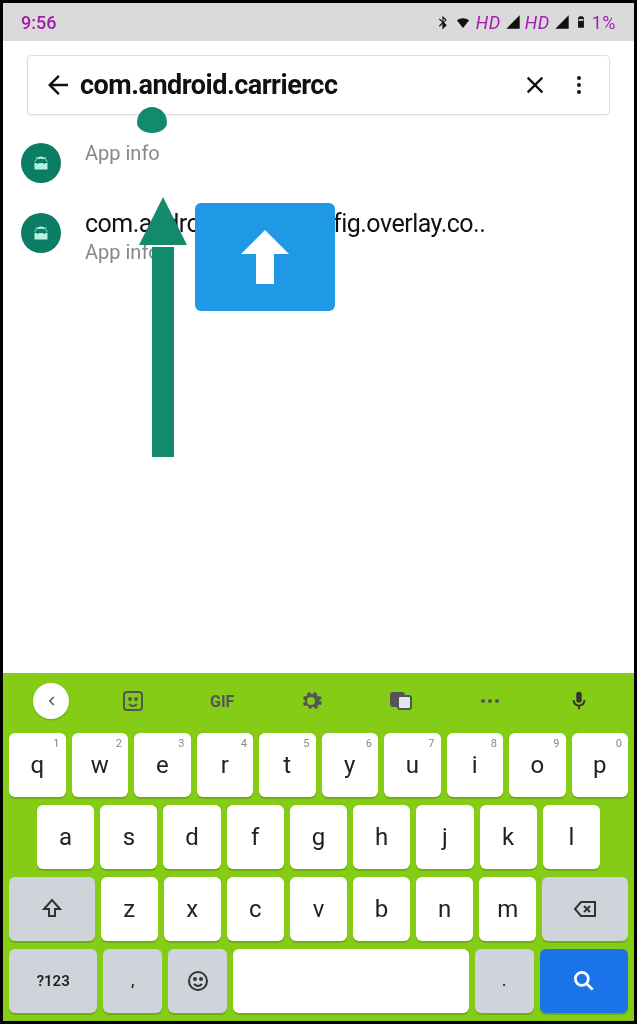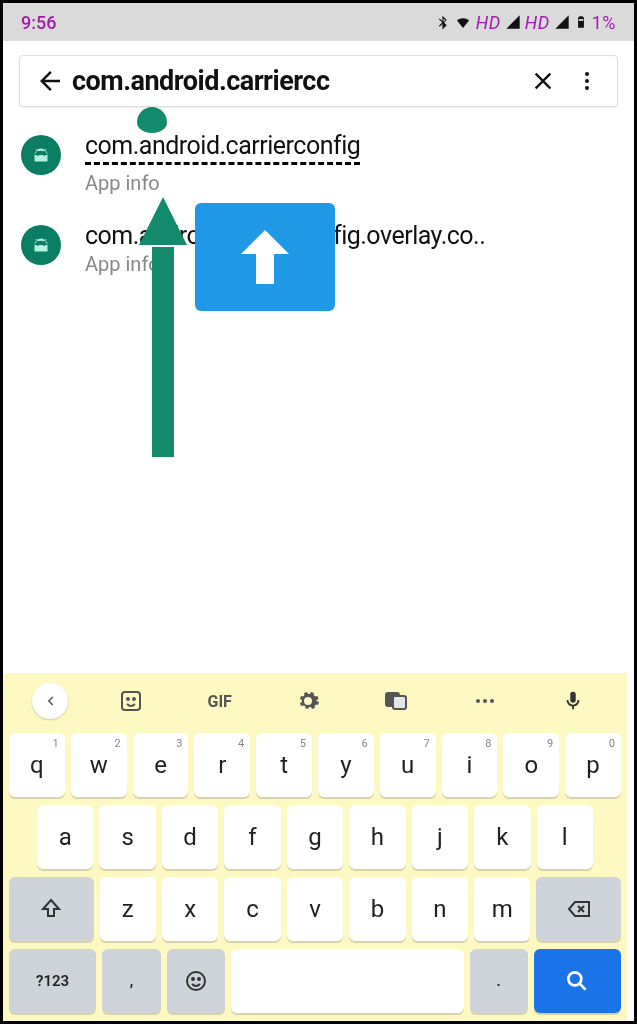--- a/index.html
+++ b/index.html
@@ -4,41 +4,41 @@
   <style>
     * { margin:0; padding:0; box-sizing:border-box; font-family:Roboto,Arial,sans-serif; }
     body { background:#fff; width:637px; height:1024px; position:relative; border:3px solid #000; overflow:hidden; }
 
     
     .status{height:38px;background:#dadada;display:flex;align-items:center;justify-content:space-between;padding:0 18px;font-size:18px;font-weight:500;color:#a21caf}
     .status .right{display:flex;align-items:center;gap:4px;font-weight:400;letter-spacing:.5px}
     .status .right svg{vertical-align:middle}
 
     
-    .searchcard{margin:14px 16px 0;background:#fff;border:1px solid #ddd;border-radius:4px;height:52px;display:flex;align-items:center;padding:0 8px;box-shadow:0 1px 2px rgba(0,0,0,.06)}
+    .searchcard{margin:14px 24px 0;background:#fff;border:1px solid #ddd;border-radius:4px;height:60px;display:flex;align-items:center;padding:0 8px;box-shadow:0 1px 2px rgba(0,0,0,.06)}
     .searchcard .back,.searchcard .clear,.searchcard .menu{width:44px;height:44px;display:flex;align-items:center;justify-content:center;border:none;background:transparent;cursor:pointer}
     .searchcard .txt{flex:1;font-size:27px;font-weight:700;color:#111;letter-spacing:-.5px;white-space:nowrap;overflow:hidden}
 
     
     .results{padding:24px 18px 0}
     .res{display:flex;align-items:flex-start;gap:24px;margin-bottom:26px;position:relative}
     .appicon{width:40px;height:40px;border-radius:50%;background:#0b7d64;display:flex;align-items:center;justify-content:center;flex-shrink:0;margin-top:4px}
     .appicon svg{width:26px;height:26px}
     .res .txtblock{flex:1}
     .res .title{font-size:25px;color:#111;letter-spacing:-.5px;white-space:nowrap;overflow:hidden}
     .res .title.under{border-bottom:3px dashed #000;display:inline-block;padding-bottom:2px}
     .res .sub{font-size:20px;color:#888;margin-top:2px}
 
     
     .blob{position:absolute;left:134px;top:104px;width:30px;height:26px;background:#138a6c;border-radius:50% 50% 50% 50% / 60% 60% 40% 40%}
     .arrow{position:absolute;left:130px;top:194px;pointer-events:none}
     .bluebox{position:absolute;left:192px;top:200px;width:140px;height:108px;background:#1f98e6;border-radius:6px;display:flex;align-items:center;justify-content:center}
 
     
-    .kb{position:absolute;bottom:0;left:0;right:7px;background:#fef9c3}
+    .kb{position:absolute;bottom:0;left:0;right:0;background:#84cc16}
     .kbtools{height:56px;display:flex;align-items:center;justify-content:space-around;padding:0 10px}
     .kbtools .tbtn{width:50px;height:40px;display:flex;align-items:center;justify-content:center;background:transparent;border:none;cursor:pointer;font-size:16px;font-weight:700;color:#555}
     .kbtools .chev{background:#fff;border-radius:50%;width:36px;height:36px;box-shadow:0 1px 2px rgba(0,0,0,.2)}
     .kbrow{display:flex;gap:6px;padding:4px 6px}
     .key{flex:1;height:64px;background:#fff;border-radius:6px;box-shadow:0 2px 0 rgba(0,0,0,.15);display:flex;align-items:center;justify-content:center;font-size:24px;color:#222;position:relative;border:none;cursor:pointer}
     .key .sup{position:absolute;top:4px;right:6px;font-size:11px;color:#888}
     .kbrow.r2{padding-left:34px;padding-right:34px}
     .key.fn{background:#cfd4da;font-size:15px;font-weight:600}
     .key.wide{flex:1.5}
     .key.space{flex:4}
@@ -101,21 +101,20 @@
 <div class="results">
   <div class="res">
     <div class="appicon">
       <svg viewBox="0 0 24 24" fill="#b6f0de">
           <path d="M6 18h12v-6a6 6 0 10-12 0v6zm2-9l-1-2 .9-.5 1 2A6 6 0 0112 8a6 6 0 013.1.5l1-2 .9.5-1 2A6 6 0 0118 12H6a6 6 0 012-3z"></path>
           <circle cx="9" cy="12" r="1" fill="#0b7d64"></circle>
           <circle cx="15" cy="12" r="1" fill="#0b7d64"></circle>
         </svg>
     </div>
     <div class="txtblock">
-      <span class="title under">com.android.carrierconfig</span>
       <div class="sub">App info</div>
     </div>
   </div>
   <div class="res">
     <div class="appicon">
       <svg viewBox="0 0 24 24" fill="#b6f0de">
           <path d="M6 18h12v-6a6 6 0 10-12 0v6zm2-9l-1-2 .9-.5 1 2A6 6 0 0112 8a6 6 0 013.1.5l1-2 .9.5-1 2A6 6 0 0118 12H6a6 6 0 012-3z"></path>
           <circle cx="9" cy="12" r="1" fill="#0b7d64"></circle>
           <circle cx="15" cy="12" r="1" fill="#0b7d64"></circle>
         </svg>

